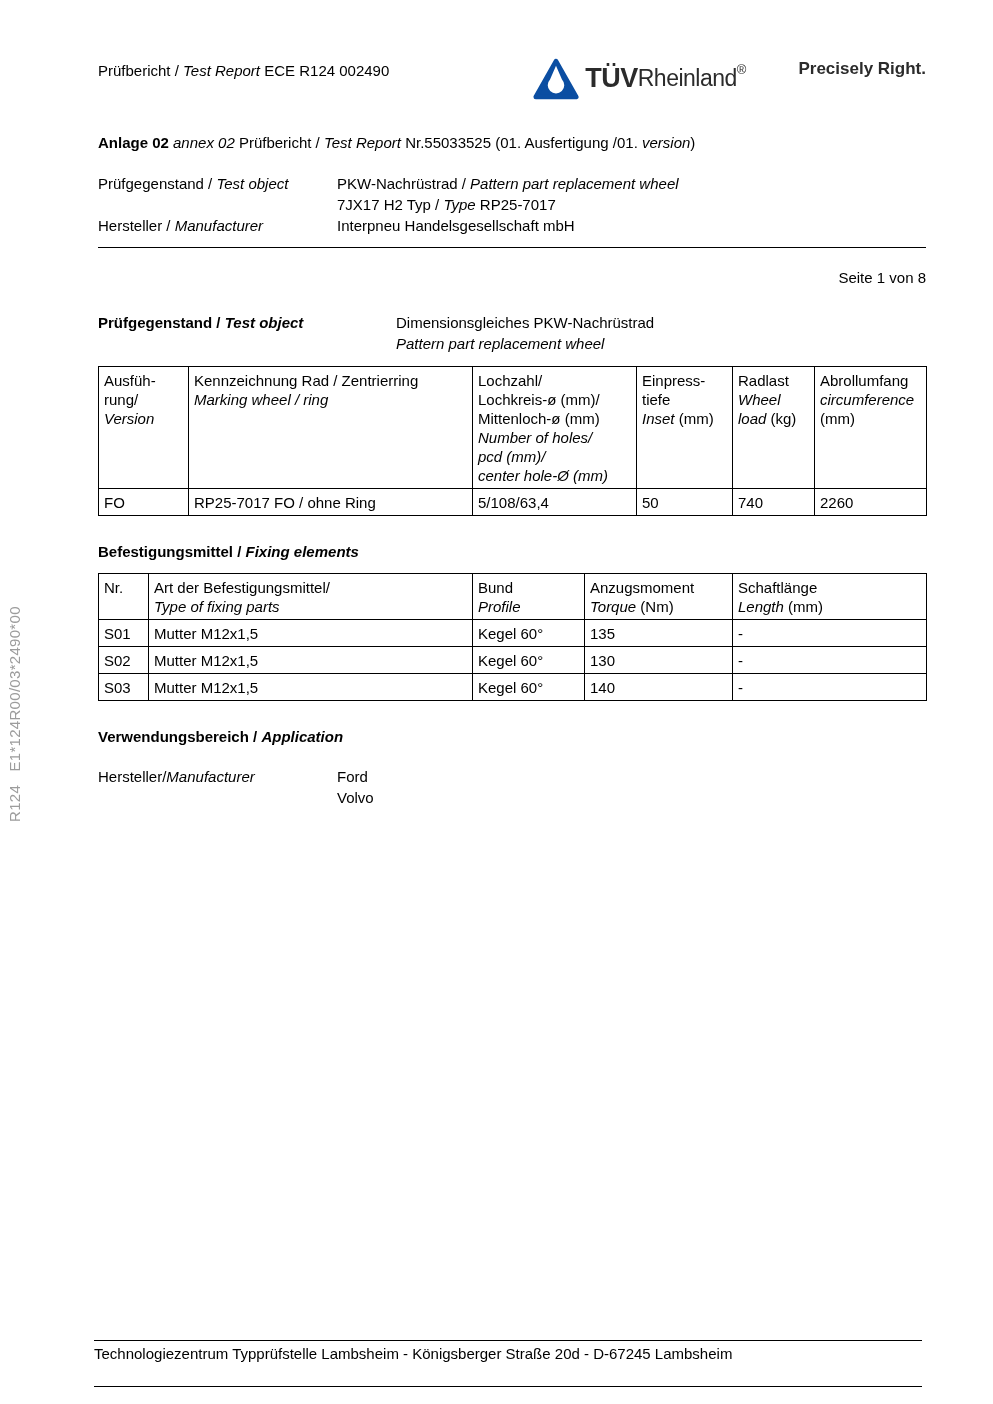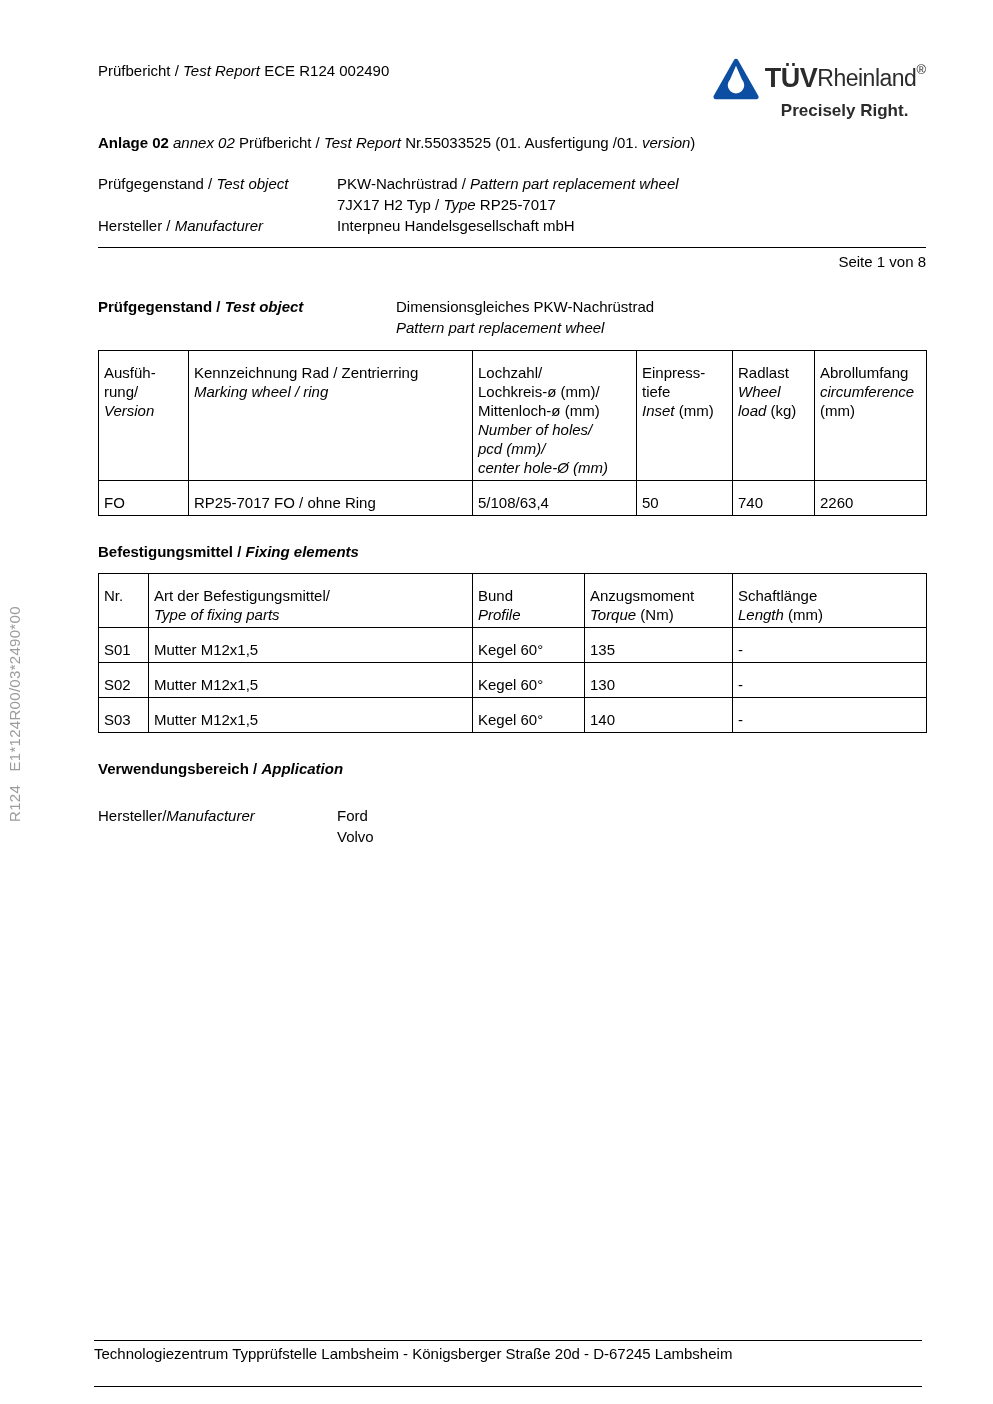--- a/index.html
+++ b/index.html
@@ -13,51 +13,51 @@
     font-size:15px; color:#000;
     overflow:hidden;
   }
   .content { position:absolute; left:98px; top:58px; width:828px; }
   .it { font-style:italic; }
   .b { font-weight:bold; }
 
   
   .header-row { display:flex; justify-content:space-between; align-items:flex-start; height:66px; }
   .report-title { padding-top:4px; }
-  .logo { display:flex; flex-direction:column; }
+  .logo { display:flex; flex-direction:row; }
   .logo-row { display:flex; align-items:flex-start; }
   .logo-triangle { width:46px; height:42px; margin-right:6px; }
   .logo-tuv { font-weight:bold; font-size:27px; color:#2b2b2b; line-height:40px; letter-spacing:-0.5px; }
   .logo-rh { font-size:23px; color:#2b2b2b; line-height:40px; letter-spacing:-0.5px; }
   .logo-reg { font-size:13px; color:#2b2b2b; vertical-align:super; line-height:20px; margin-top:2px; }
-  .logo-tagline { font-weight:bold; font-size:17px; color:#2b2b2b; margin-left:68px; margin-top:1px; }
+  .logo-tagline { font-weight:bold; font-size:17px; color:#2b2b2b; margin-left:52px; margin-top:1px; }
 
   .annex-line { margin-top:10px; }
 
   
   .kv-block { margin-top:22px; }
   .kv-row { display:flex; }
   .kv-label { width:239px; flex:none; line-height:21px; }
   .kv-value { line-height:21px; }
 
   .rule { border:none; border-top:1.5px solid #000; margin-top:11px; }
-  .page-number { text-align:right; margin-top:5px; }
+  .page-number { text-align:right; margin-top:21px; }
 
   .section-row { display:flex; margin-top:26px; }
   .section-label { width:298px; flex:none; font-weight:bold; line-height:21px; }
   .section-value { line-height:21px; }
 
   table { border-collapse:collapse; table-layout:fixed; width:828px; }
-  td { border:1.5px solid #000; vertical-align:top; padding:12px 5px 3px 5px; line-height:19px; }
+  td { border:1.5px solid #000; vertical-align:top; padding:4px 5px 3px 5px; line-height:19px; }
   .wheel-table { margin-top:12px; }
   .fixing-table { margin-top:13px; }
 
   .sub-heading { margin-top:27px; font-weight:bold; }
 
-  .app-row { display:flex; margin-top:28px; }
+  .app-row { display:flex; margin-top:21px; }
 
   .vertical-ref {
     position:absolute; left:6px; top:822px;
     transform-origin:0 0; transform:rotate(-90deg);
     white-space:pre; color:#9c9c9c; font-size:15px; letter-spacing:0.3px;
   }
 
   .footer {
     position:absolute; left:94px; top:1340px; width:828px;
     border-top:1.5px solid #000; border-bottom:1.5px solid #000;

